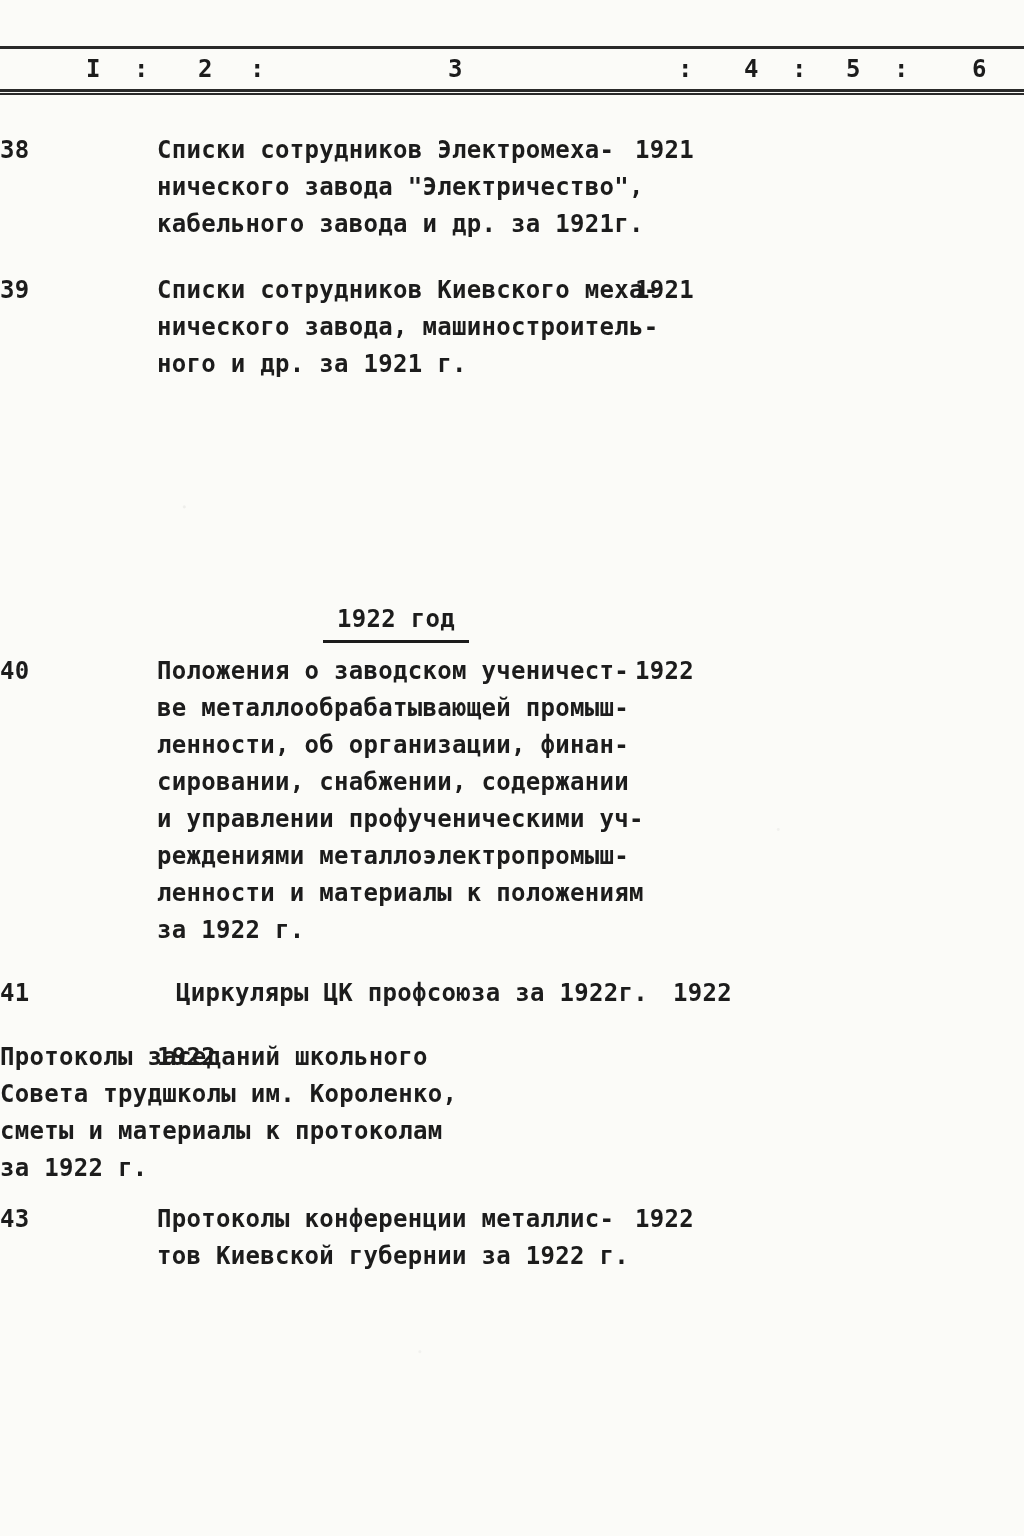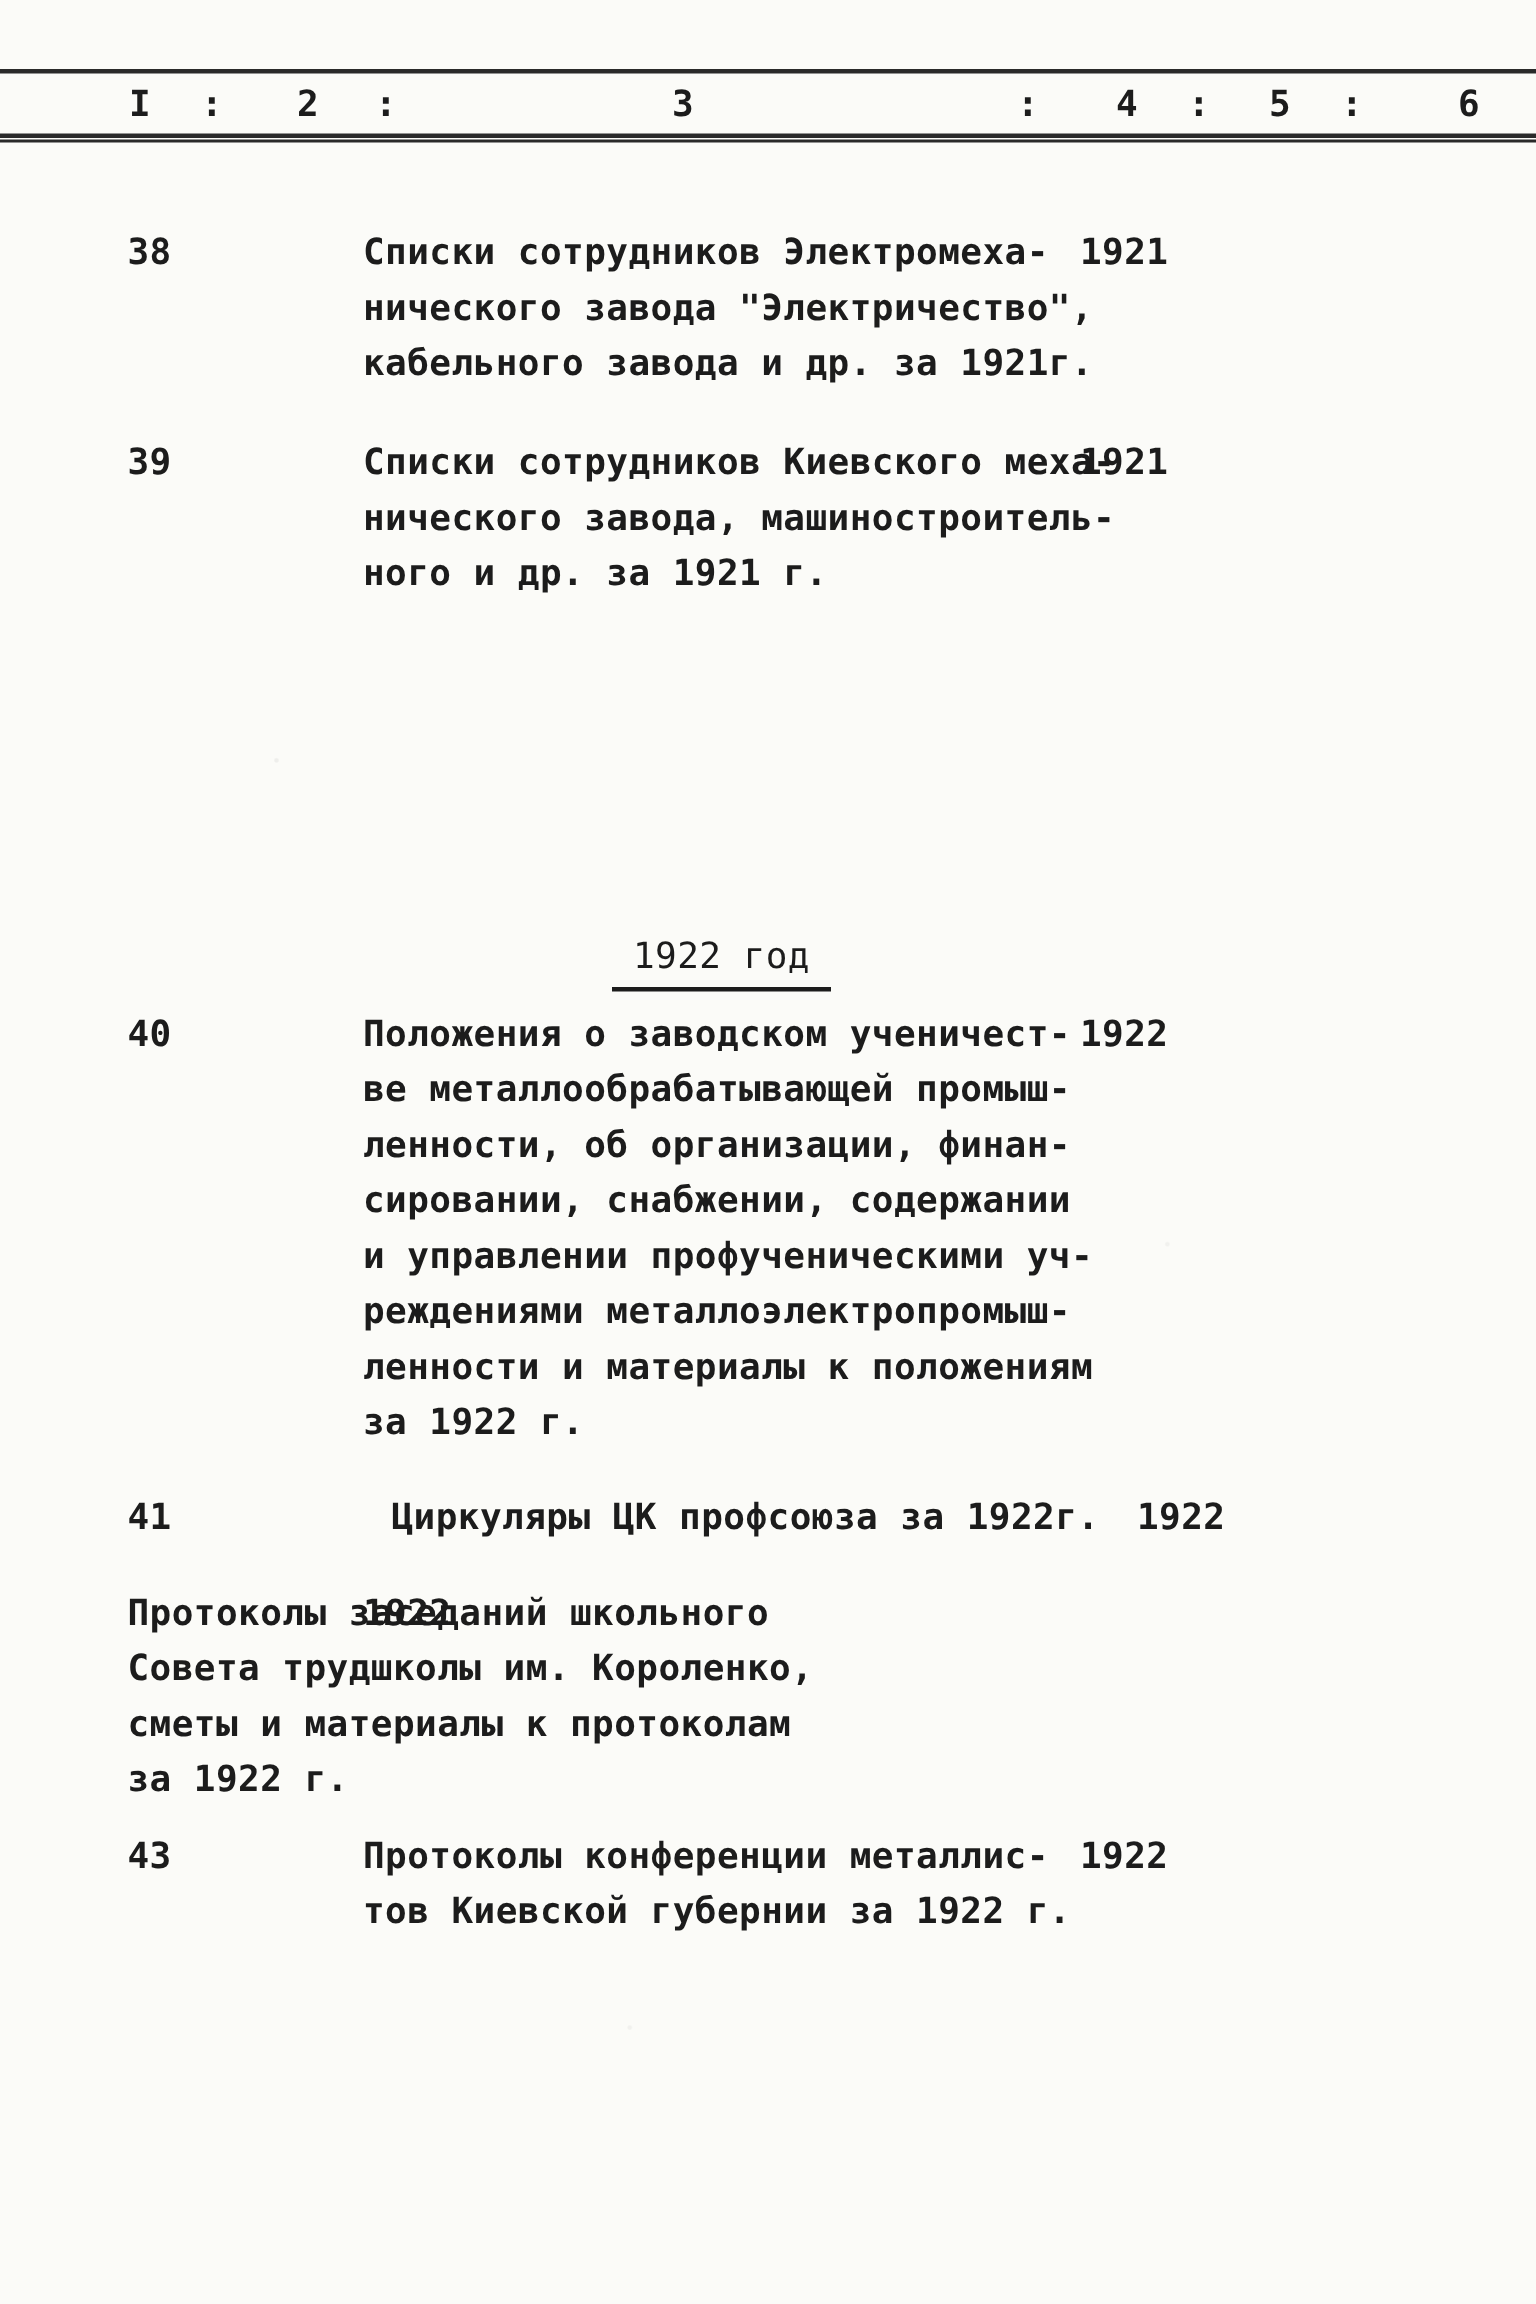--- a/index.html
+++ b/index.html
@@ -34,43 +34,42 @@
   .table-header span{
     position:absolute;
     top:6px;
     font-size:24px;
     font-weight:700;
     letter-spacing:.3px;
   }
   
   .content{
     position:absolute;
-    top:104px;left:0;right:0;
-    padding-left:85px;
+    top:86px;left:0;right:0;
   }
   .entry{
     display:grid;
     grid-template-columns:157px 478px auto;
     font-size:24px;
     font-weight:700;
     line-height:37px;
     letter-spacing:.3px;
   }
   .entry .no{white-space:pre;}
   .entry .desc{white-space:pre;}
   .entry .year{white-space:pre;}
   .e38{margin-top:46px;}
   .e39{margin-top:29px;}
   .heading-row{
     margin-top:218px;
     width:478px;               
     margin-left:157px;
     text-align:center;
     font-size:24px;
-    font-weight:400;
+    font-weight:700;
     line-height:37px;
     letter-spacing:.3px;
   }
   .heading-row .ul{
     display:inline-block;
     padding:0 14px 2px 14px;
     border-bottom:3px solid #1c1c1c;
   }
   .e40{margin-top:10px;}
   .e41{margin-top:26px;gap:19px;}

